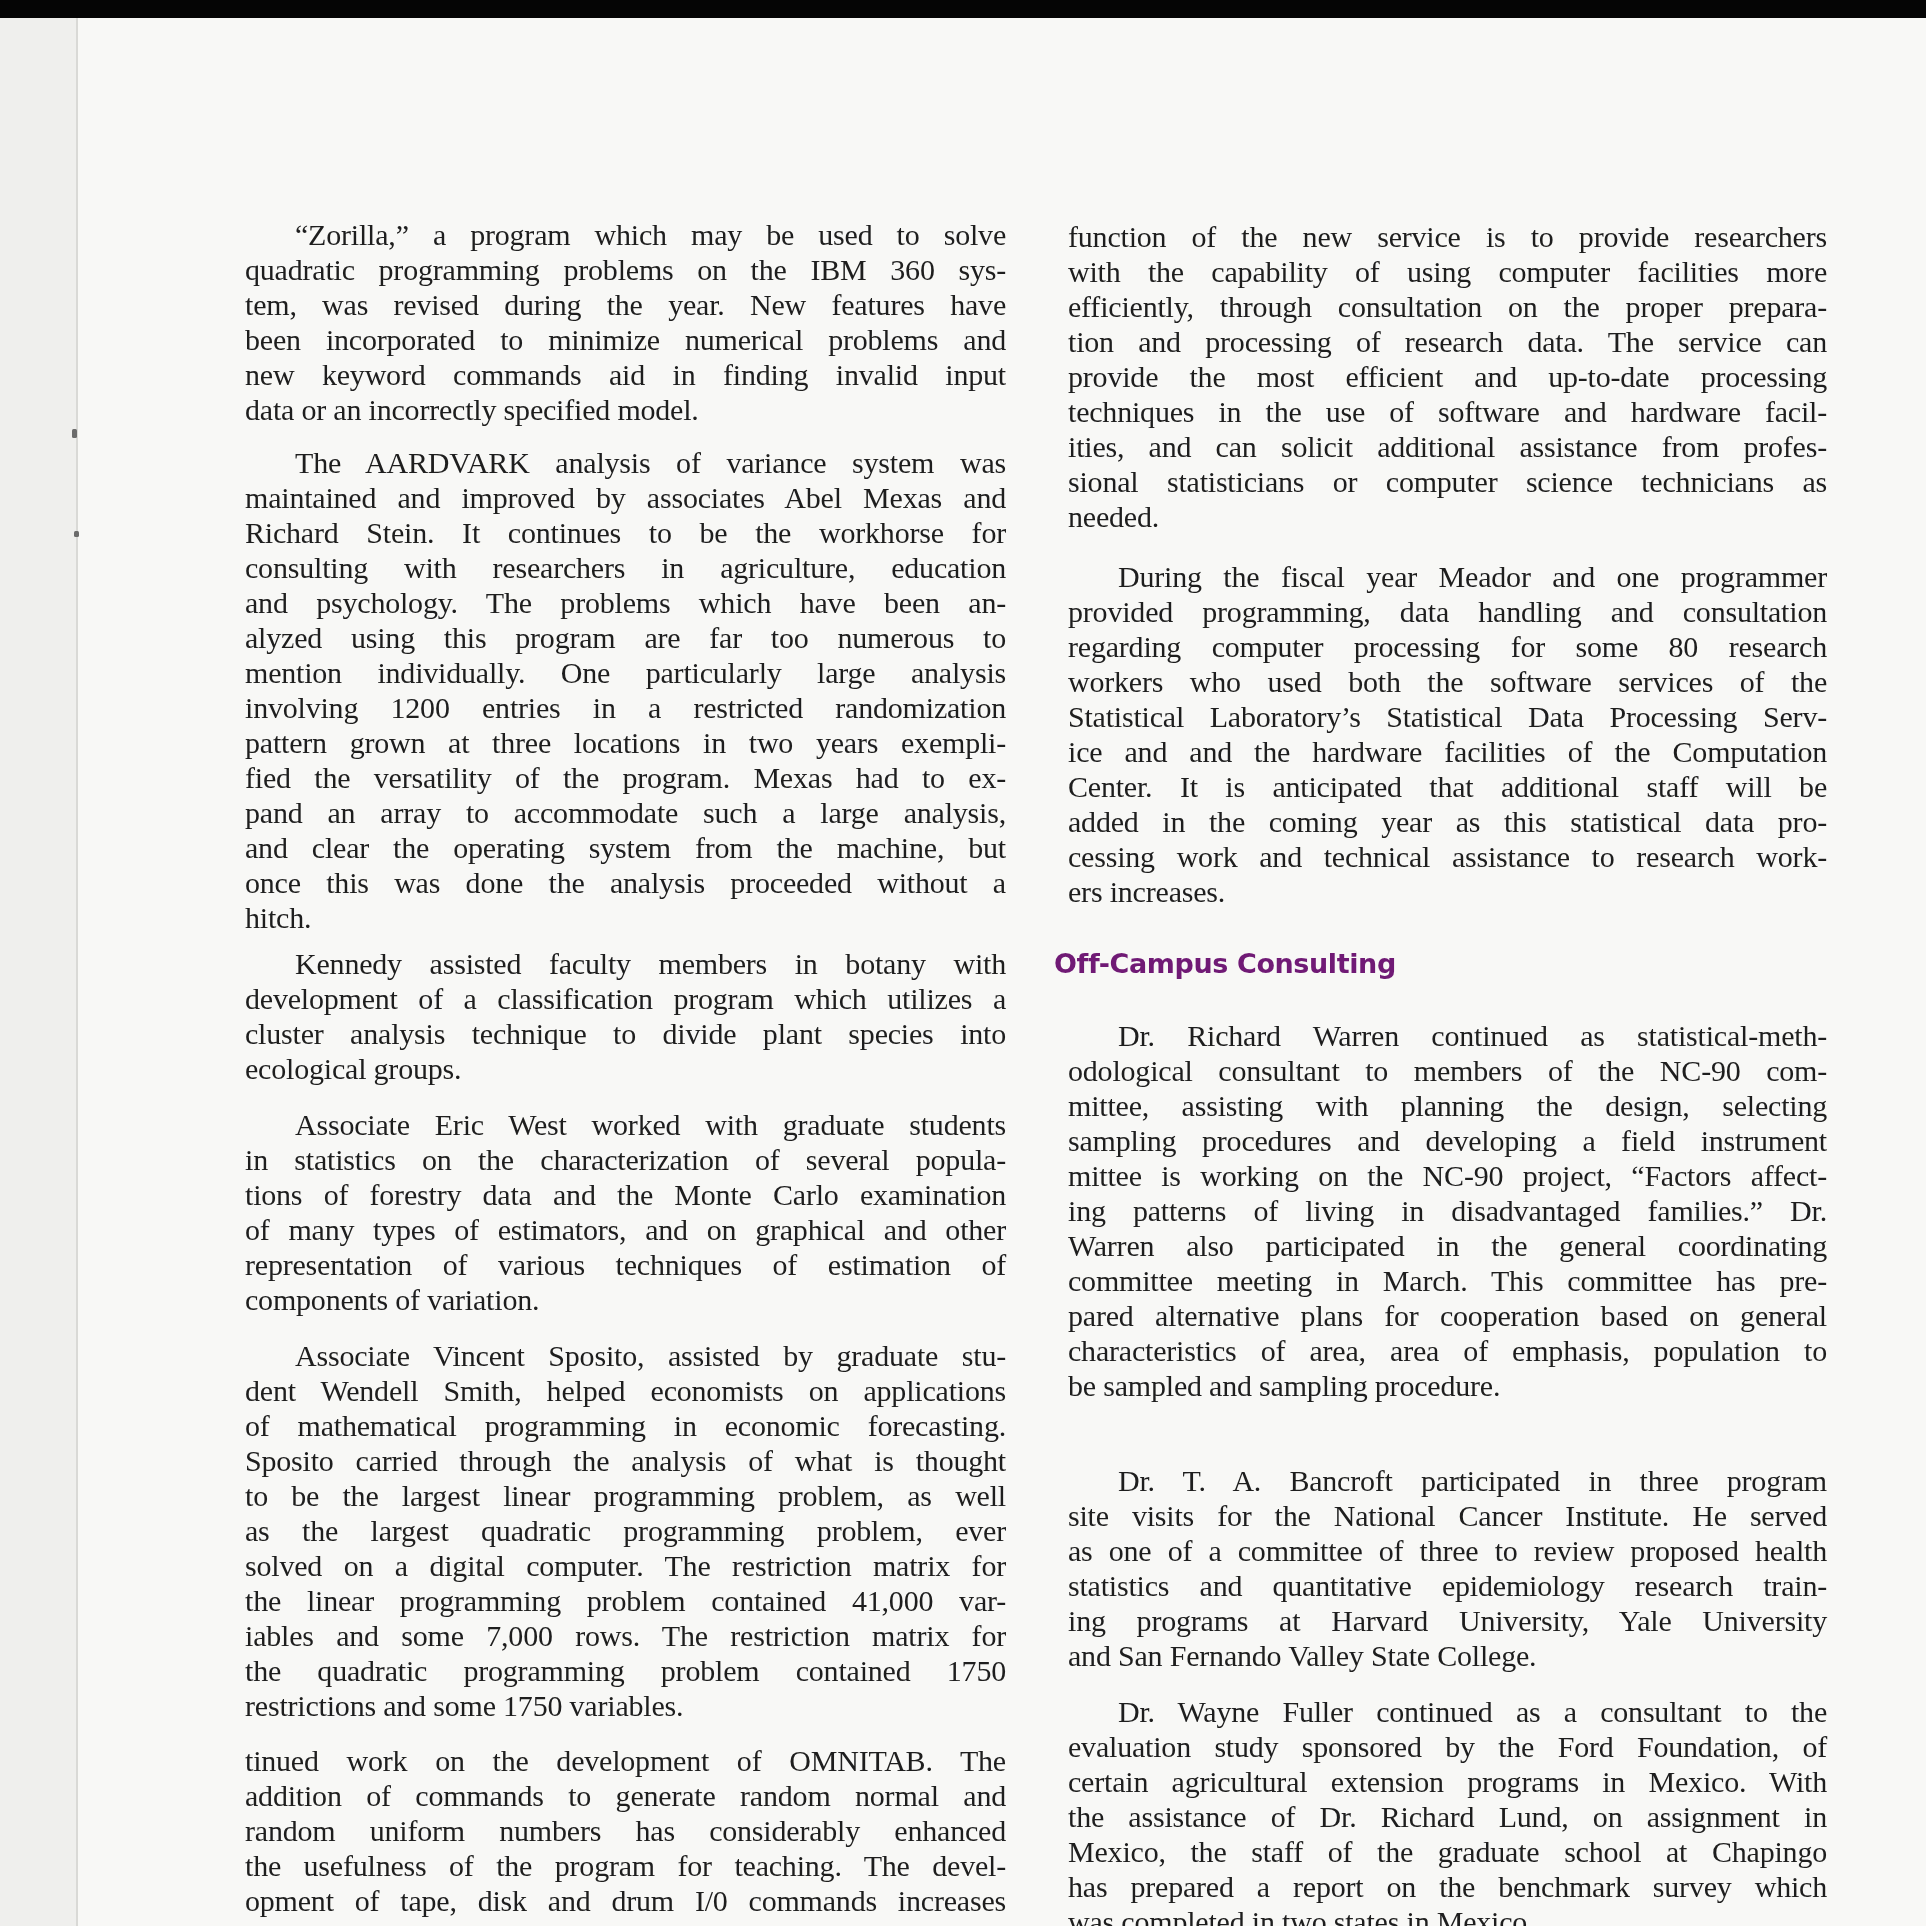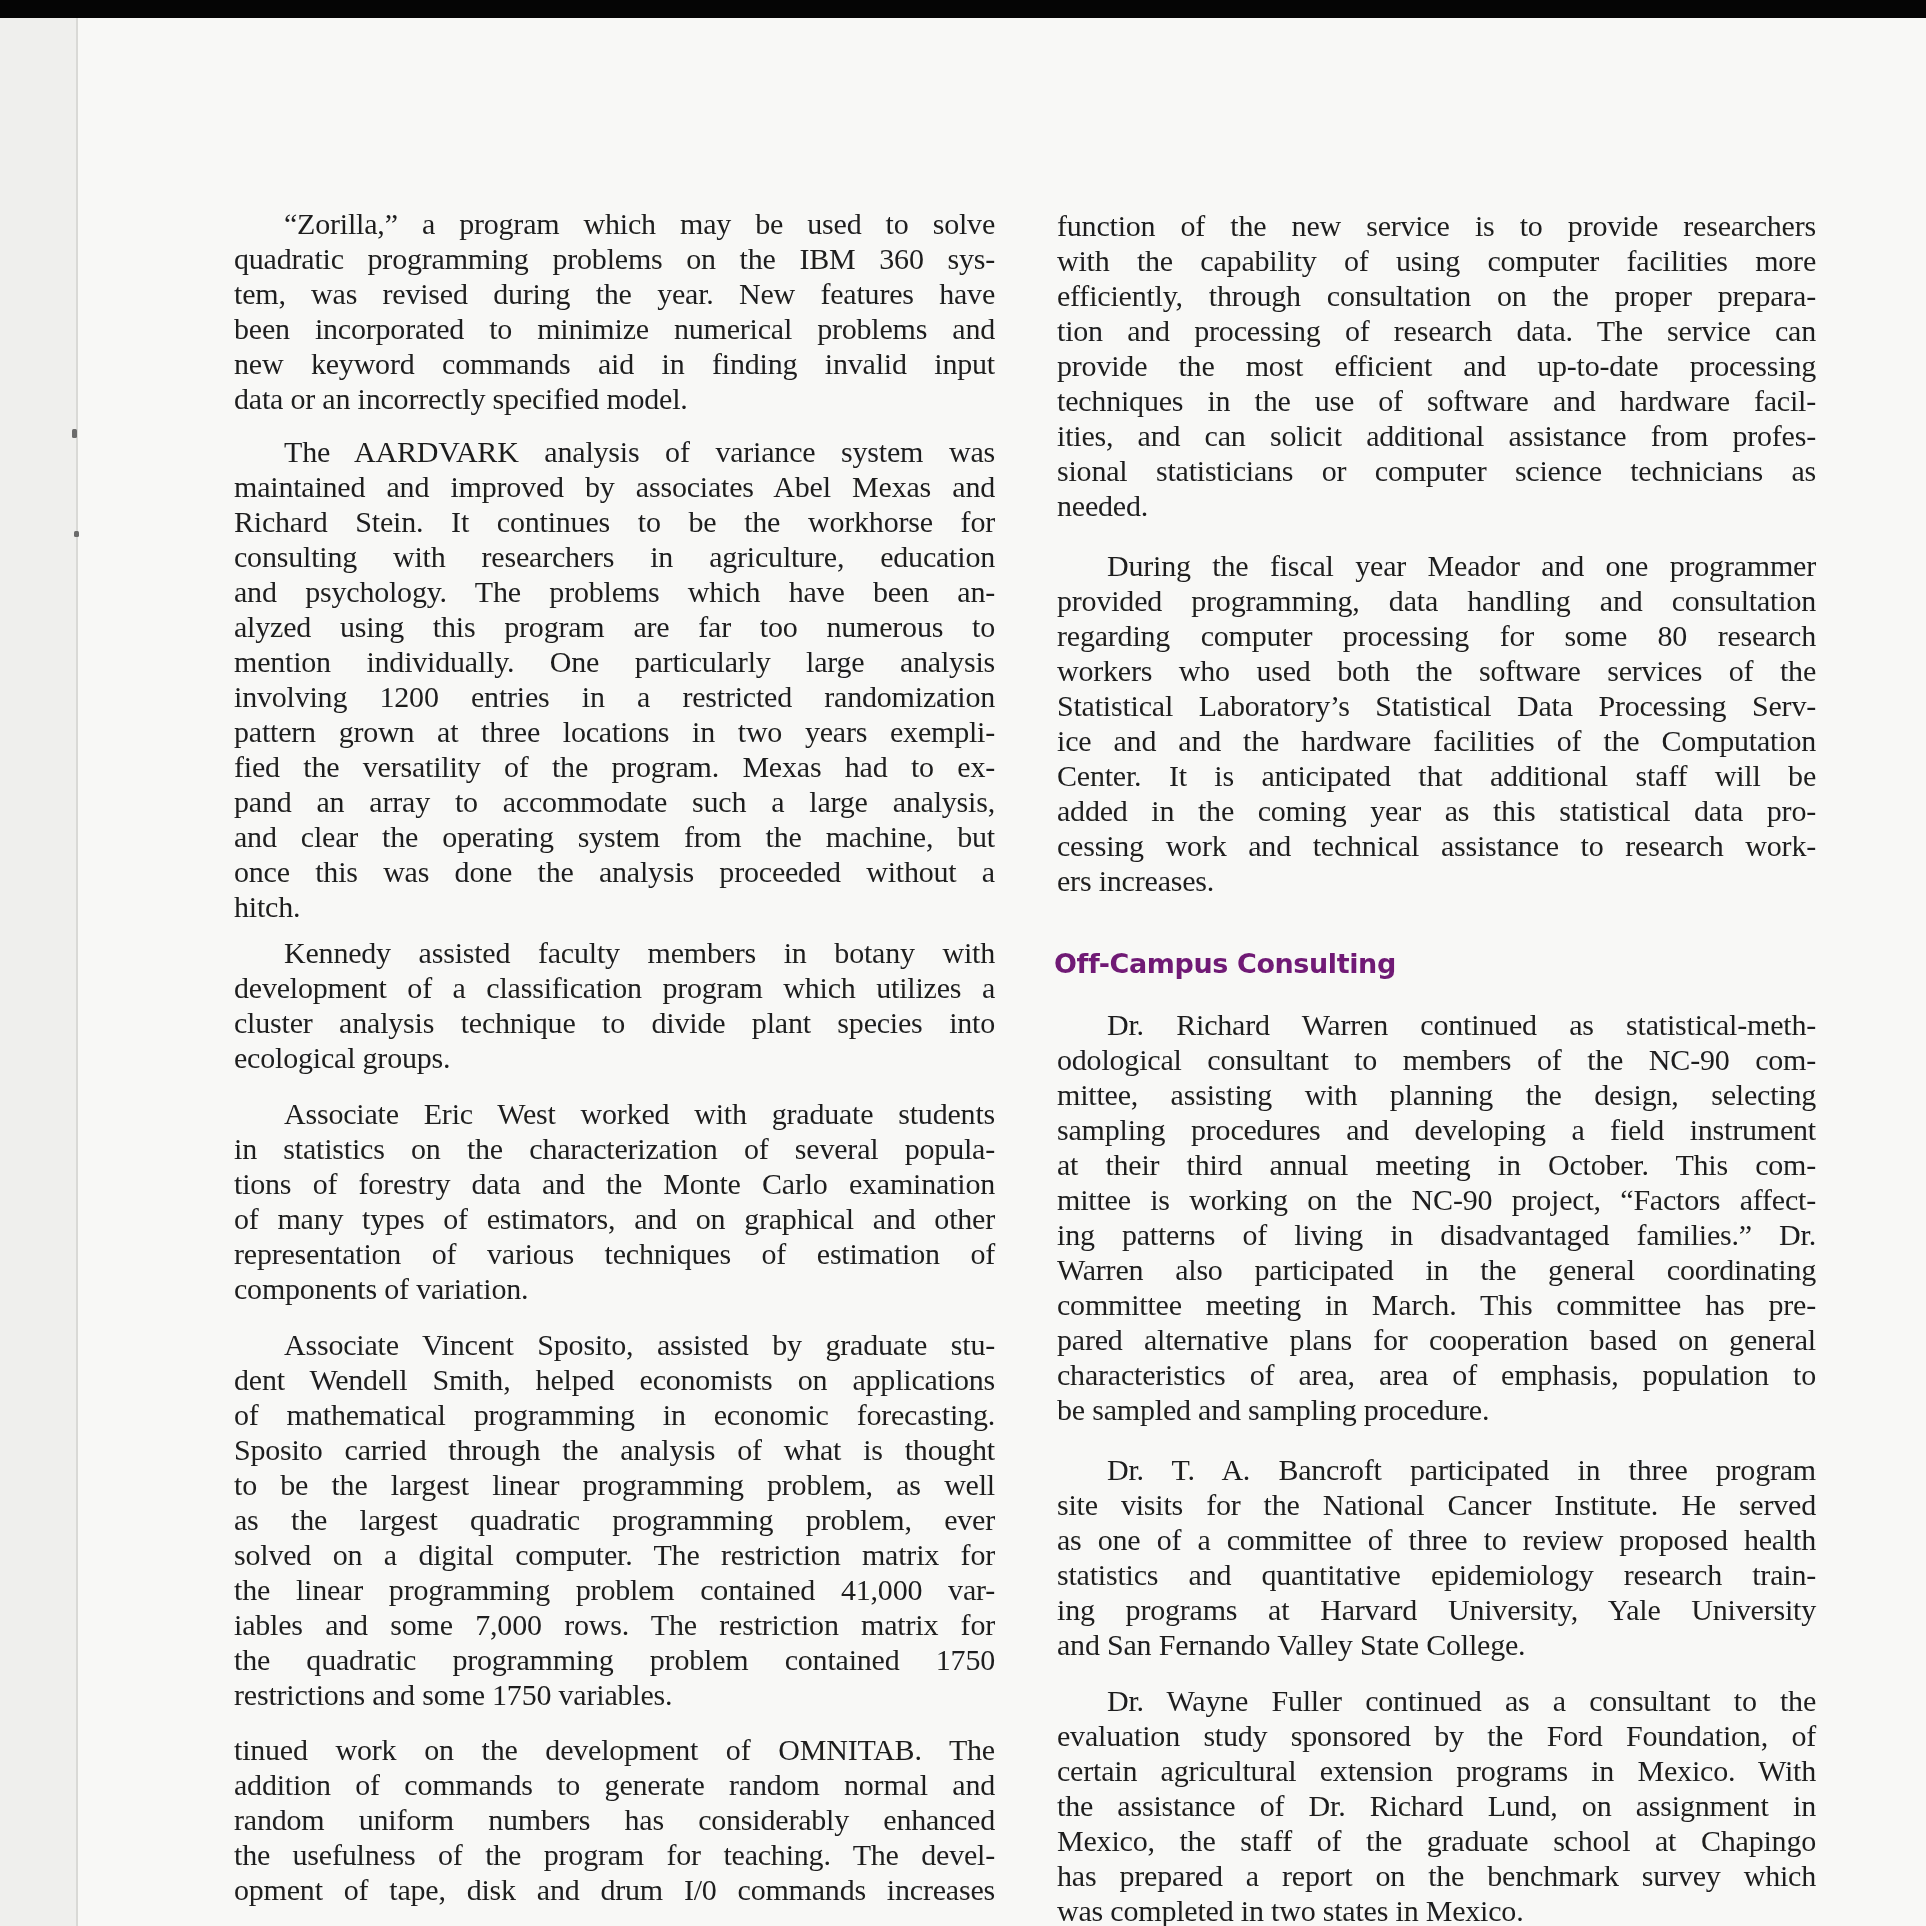--- a/index.html
+++ b/index.html
@@ -9,21 +9,21 @@
     font-family: "Liberation Serif", "DejaVu Serif", serif;
     color: #1e1e1e;
   }
   .top-bar { position: absolute; left: 0; top: 0; width: 1965px; height: 17.7px; background: #050505; }
   .gutter-strip { position: absolute; left: 0; top: 17.7px; width: 77px; height: 2525px; background: #efefed; }
   .gutter-line { position: absolute; left: 76px; top: 17.7px; width: 1.5px; height: 2525px; background: #d9d9d6; }
   .binding-mark { position: absolute; width: 5.4px; height: 8.5px; background: #6b6b6b; border-radius: 1.5px; }
   .column { position: absolute; top: 0; }
   .col-left { left: 231px; width: 761px; }
   .col-right { left: 1054px; width: 759px; }
-  .para { margin: 3px; padding: 0; }
+  .para { margin: 14px; padding: 0; }
   .line {
     display: block; height: 35px; line-height: 35px;
     font-size: 30px; white-space: nowrap;
     text-align: justify; text-align-last: justify;
     letter-spacing: -0.2px;
   }
   .line.last { text-align-last: left; }
   .line.indent { padding-left: 50px; }
   .heading {
     position: absolute;
@@ -123,21 +123,20 @@
       <span class="line">Center. It is anticipated that additional staff will be</span>
       <span class="line">added in the coming year as this statistical data pro-</span>
       <span class="line">cessing work and technical assistance to research work-</span>
       <span class="line last">ers increases.</span>
     </div>
     <div class="para" style="position: absolute; left: 0px; width: 100%; top: 1004px;">
       <span class="line indent">Dr. Richard Warren continued as statistical-meth-</span>
       <span class="line">odological consultant to members of the NC-90 com-</span>
       <span class="line">mittee, assisting with planning the design, selecting</span>
       <span class="line">sampling procedures and developing a field instrument</span>
-      <span class="line">at their third annual meeting in October. This com-</span>
       <span class="line">mittee is working on the NC-90 project, “Factors affect-</span>
       <span class="line">ing patterns of living in disadvantaged families.” Dr.</span>
       <span class="line">Warren also participated in the general coordinating</span>
       <span class="line">committee meeting in March. This committee has pre-</span>
       <span class="line">pared alternative plans for cooperation based on general</span>
       <span class="line">characteristics of area, area of emphasis, population to</span>
       <span class="line last">be sampled and sampling procedure.</span>
     </div>
     <div class="para" style="position: absolute; left: 0px; width: 100%; top: 1449px;">
       <span class="line indent">Dr. T. A. Bancroft participated in three program</span>

